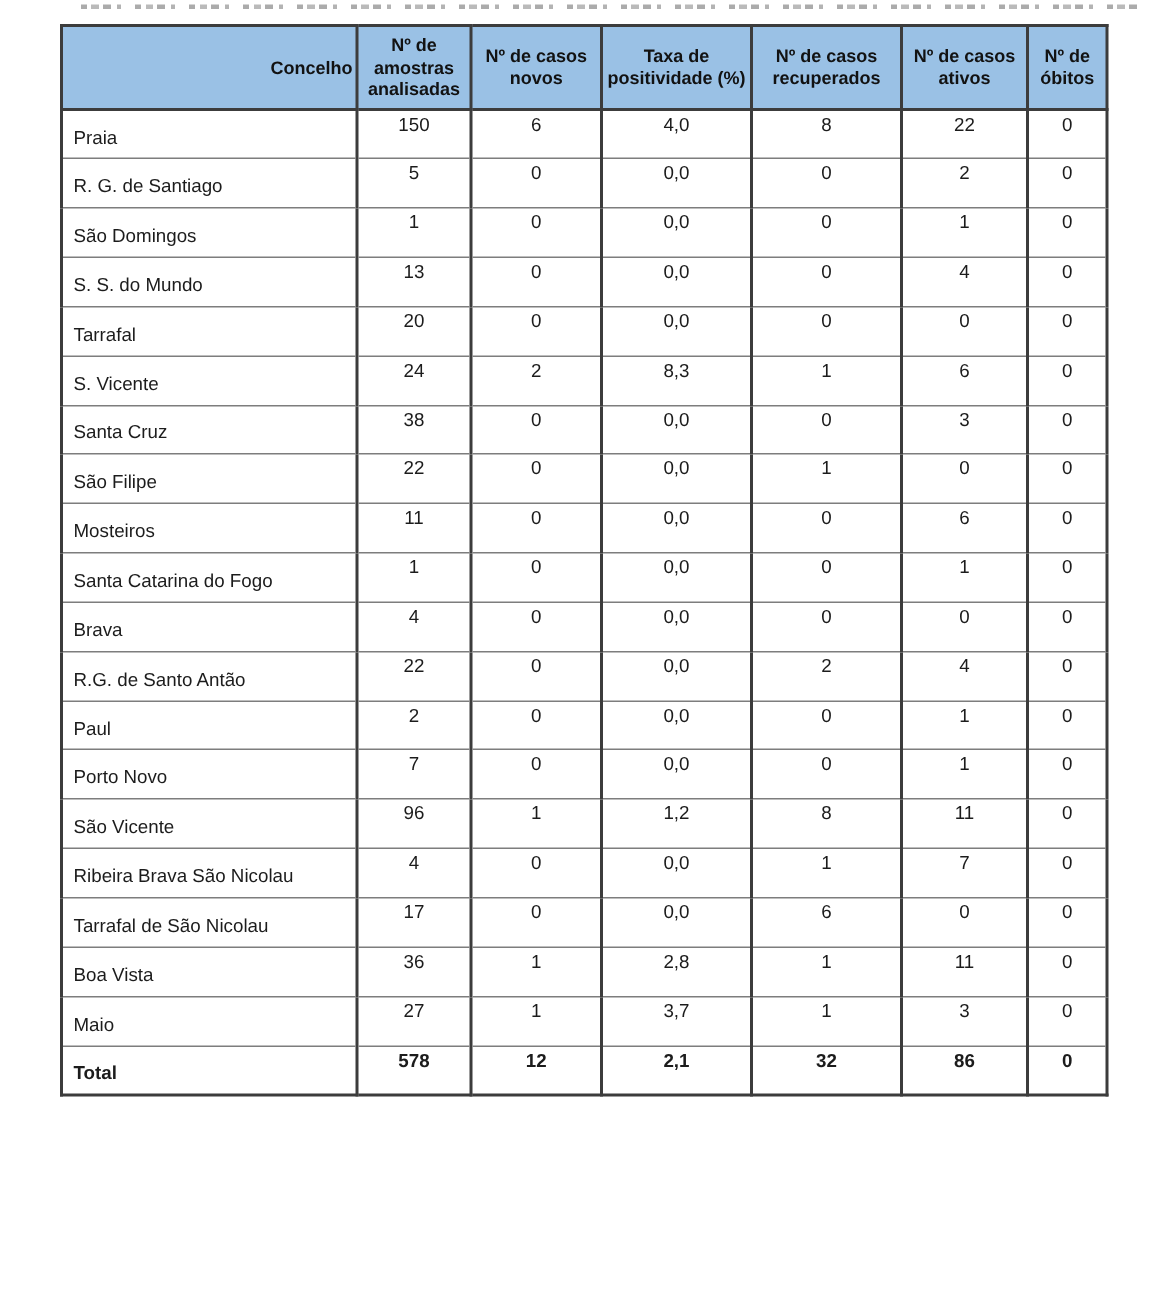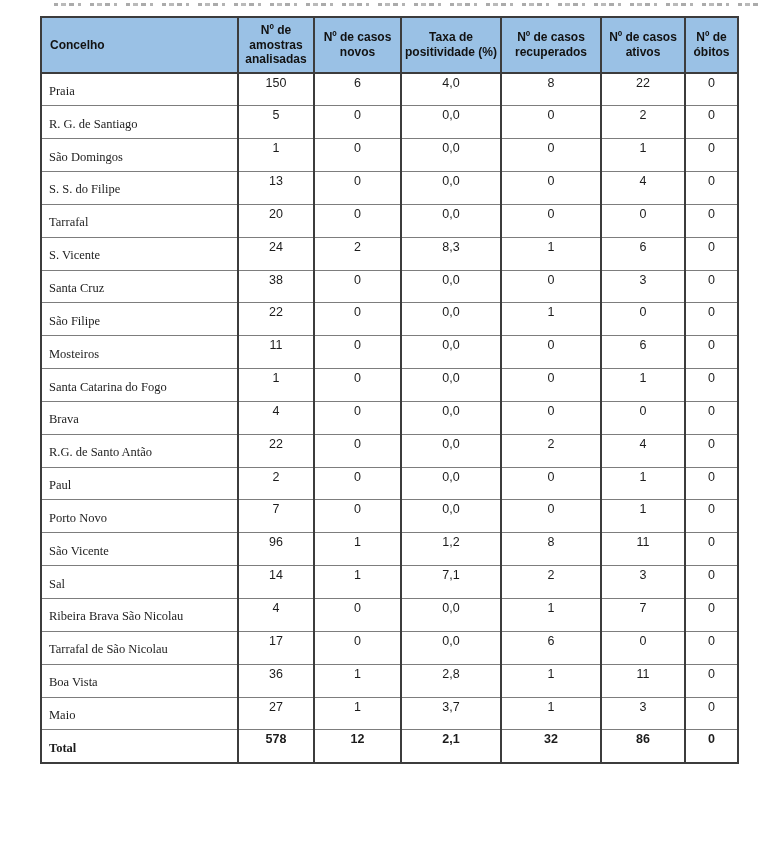--- a/index.html
+++ b/index.html
@@ -31,32 +31,32 @@
     border-collapse:collapse;table-layout:fixed;
     border:2px solid var(--grid-dark);
   }
   thead tr{height:56px;}
   th{
     background:var(--header-bg);
     border:2px solid var(--grid-dark);
     font-size:12px;font-weight:bold;line-height:1.22;
     text-align:center;vertical-align:middle;padding:3px 2px;color:#121212;
   }
-  th.col-concelho{text-align:left;padding-left:8px;}
+  th.col-concelho{text-align:right;padding-left:23px;}
   tbody tr{height:32.85px;}
   td{
     border-left:2px solid var(--grid-dark);
     border-right:2px solid var(--grid-dark);
     border-top:1px solid var(--grid-light);
     border-bottom:1px solid var(--grid-light);
     font-size:12.5px;color:var(--text);
   }
   tbody tr:first-child td{border-top:2px solid var(--grid-dark);}
   tbody tr:last-child td{border-bottom:2px solid var(--grid-dark);}
-  td.name{text-align:left;vertical-align:middle;padding:6px 2px 2px 7px;font-family:Liberation Serif, serif;}
+  td.name{text-align:left;vertical-align:middle;padding:6px 2px 2px 7px;}
   td.num{text-align:center;vertical-align:top;padding-top:2px;}
   tr.total-row td{font-weight:bold;}
 </style>
 </head>
 <body>
 
 <div class="page">
 
   <div class="clipped-caption"></div>
 
@@ -103,21 +103,21 @@
         <tr>
           <td class="name">São Domingos</td>
           <td class="num">1</td>
           <td class="num">0</td>
           <td class="num">0,0</td>
           <td class="num">0</td>
           <td class="num">1</td>
           <td class="num">0</td>
         </tr>
         <tr>
-          <td class="name">S. S. do Filipe</td>
+          <td class="name">S. S. do Mundo</td>
           <td class="num">13</td>
           <td class="num">0</td>
           <td class="num">0,0</td>
           <td class="num">0</td>
           <td class="num">4</td>
           <td class="num">0</td>
         </tr>
         <tr>
           <td class="name">Tarrafal</td>
           <td class="num">20</td>
@@ -208,29 +208,20 @@
           <td class="num">1</td>
           <td class="num">0</td>
         </tr>
         <tr>
           <td class="name">São Vicente</td>
           <td class="num">96</td>
           <td class="num">1</td>
           <td class="num">1,2</td>
           <td class="num">8</td>
           <td class="num">11</td>
-          <td class="num">0</td>
-        </tr>
-        <tr>
-          <td class="name">Sal</td>
-          <td class="num">14</td>
-          <td class="num">1</td>
-          <td class="num">7,1</td>
-          <td class="num">2</td>
-          <td class="num">3</td>
           <td class="num">0</td>
         </tr>
         <tr>
           <td class="name">Ribeira Brava São Nicolau</td>
           <td class="num">4</td>
           <td class="num">0</td>
           <td class="num">0,0</td>
           <td class="num">1</td>
           <td class="num">7</td>
           <td class="num">0</td>

